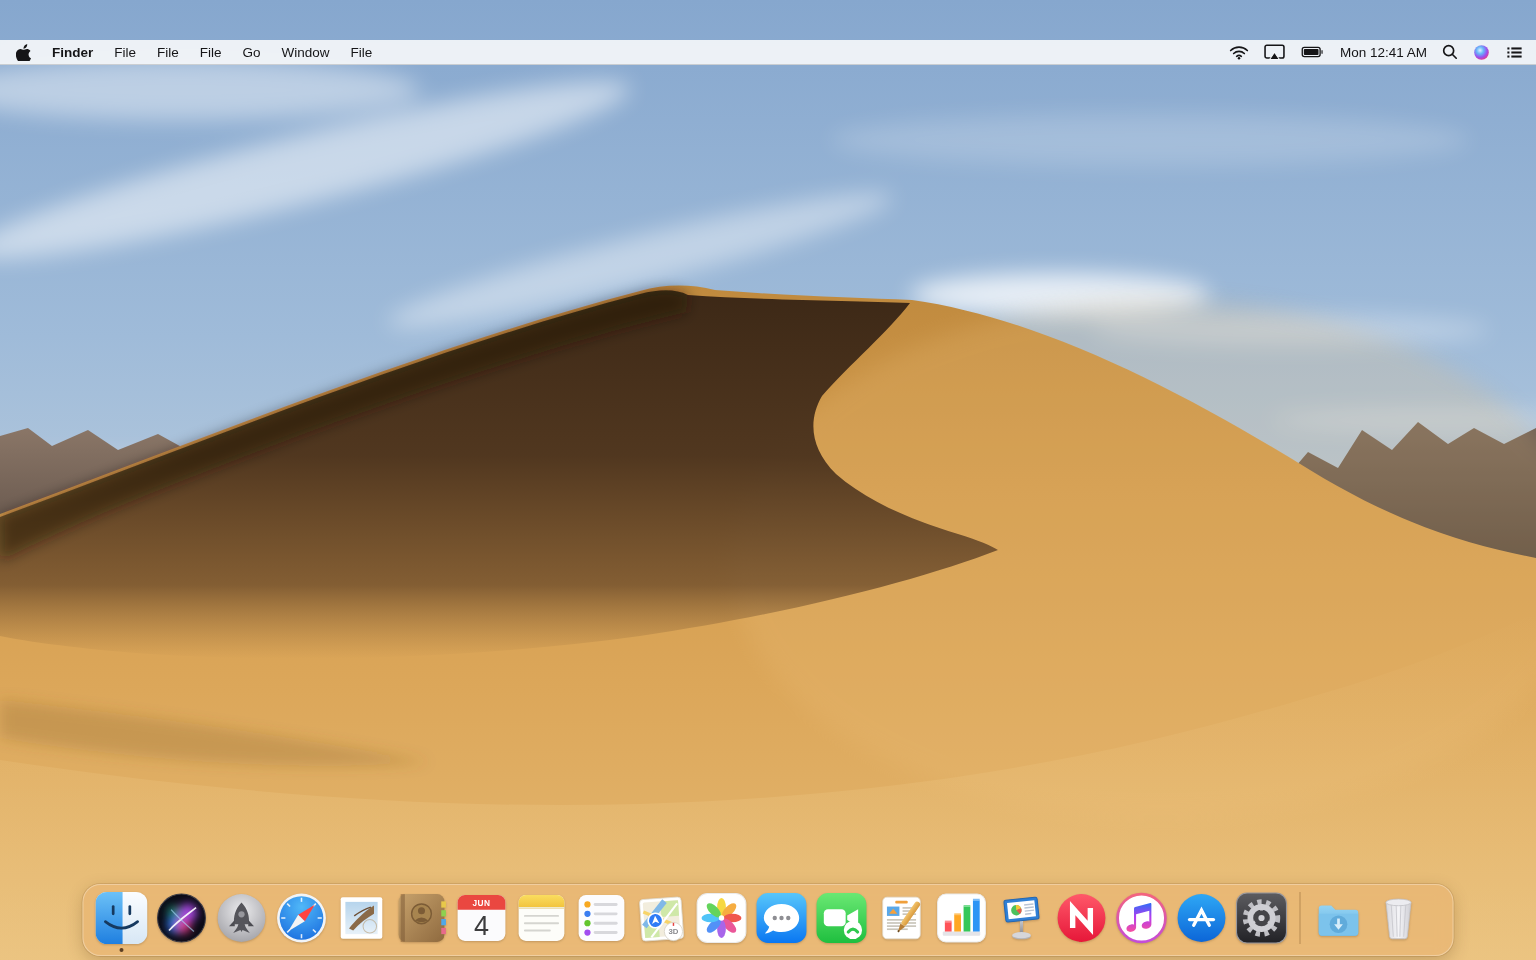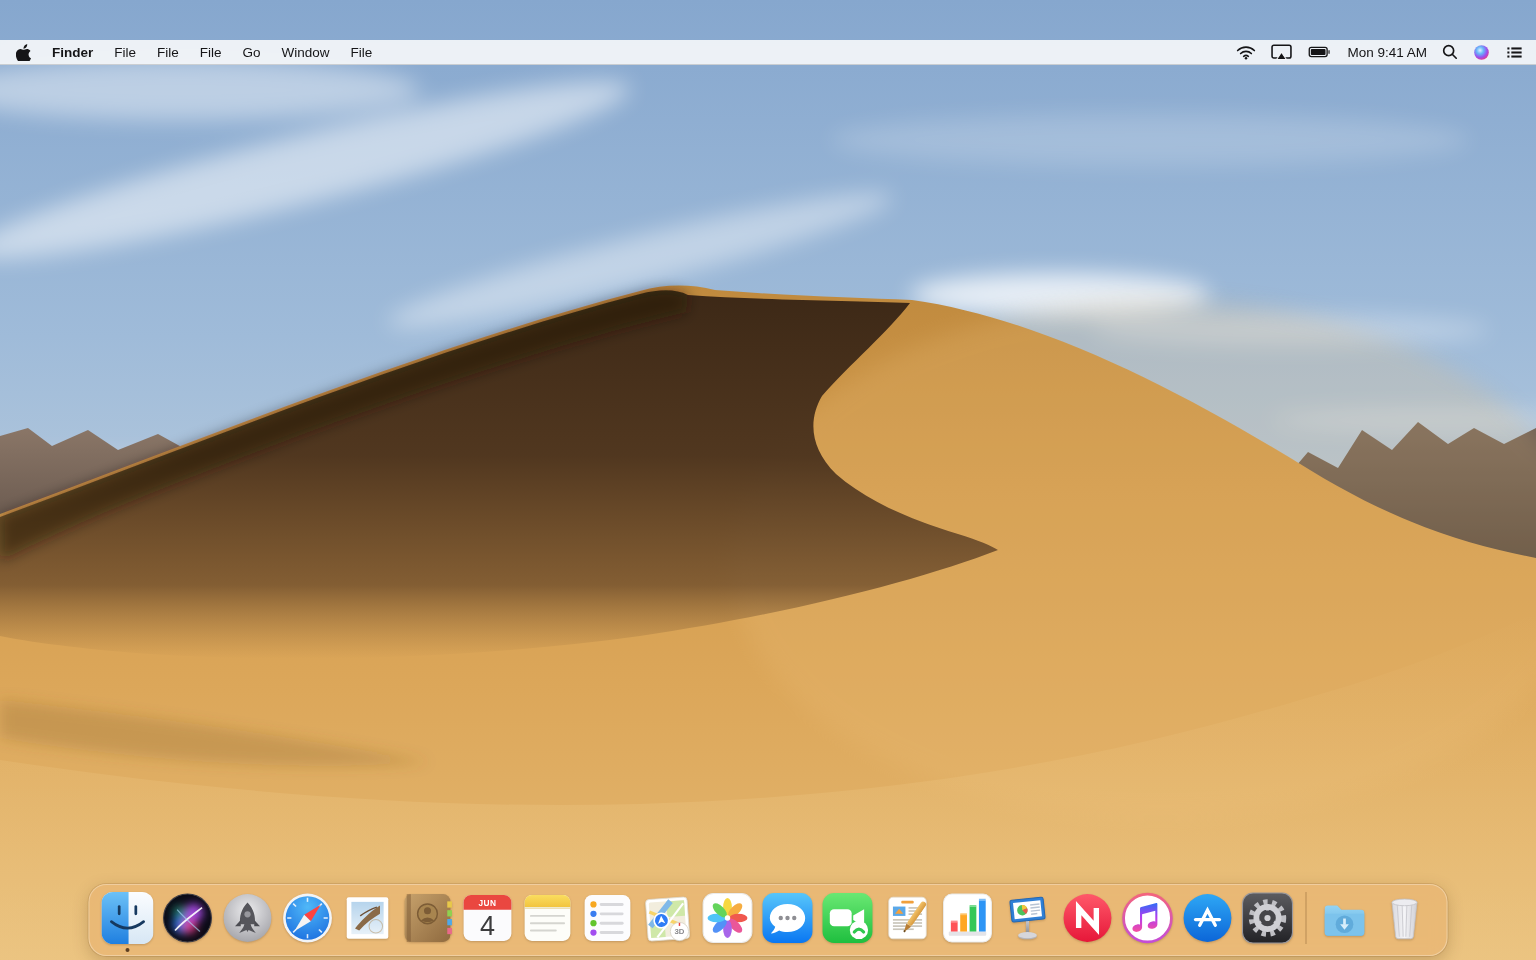--- a/index.html
+++ b/index.html
@@ -15,21 +15,21 @@
   .mb-left{display:flex;align-items:center;gap:21px;padding-left:16px;}
   .mb-right{display:flex;align-items:center;gap:15px;padding-right:12px;}
   .mi{cursor:default;white-space:nowrap;}
   .mi.bold{font-weight:700;}
   .apple{display:flex;align-items:center;}
   .sic{display:flex;align-items:center;}
   .clock{white-space:nowrap;}
   
   .dock{position:absolute;bottom:4px;left:50%;transform:translateX(-50%);
     display:flex;align-items:center;gap:8px;
-    padding:7px 16px 11px 12px;border-radius:18px;
+    padding:7px 28px 11px 12px;border-radius:18px;
     background:rgba(233,182,115,0.72);
     border:1px solid rgba(255,255,255,0.30);
     box-shadow:0 0 0 1px rgba(128,84,40,0.18), 0 5px 16px rgba(88,54,20,0.25);
     backdrop-filter:blur(8px);z-index:10;}
   .di{width:52px;height:52px;position:relative;flex:0 0 auto;}
   .di svg{width:52px;height:52px;display:block;filter:drop-shadow(0 1px 1px rgba(70,40,10,0.25));}
   .dsep{width:1px;height:52px;background:rgba(86,52,20,0.35);margin:0 4px;flex:0 0 auto;}
   .rdot{position:absolute;left:50%;bottom:-8px;transform:translateX(-50%);
     width:4px;height:4px;border-radius:50%;background:#4a3018;opacity:.9;}
 </style>
@@ -134,21 +134,21 @@
             <path d="M12,9.2 L17.6,17.6 H6.4 Z" fill="#151517" stroke="#f7f8fa" stroke-width="1.2"></path>
           </svg>
       </span>
       <span class="sic">
         <svg width="25" height="14" viewBox="0 0 25 16">
             <rect x="0.8" y="2.8" width="20.4" height="10.4" rx="2.4" fill="none" stroke="#151517" stroke-width="1.5"></rect>
             <rect x="2.6" y="4.6" width="16.8" height="6.8" rx="1.1" fill="#151517"></rect>
             <rect x="22.4" y="5.8" width="2" height="4.4" rx="1" fill="#151517" opacity="0.65"></rect>
           </svg>
       </span>
-      <span class="mi clock">Mon 9:41 AM</span>
+      <span class="mi clock">Mon 12:41 AM</span>
       <span class="sic">
         <svg width="16" height="16" viewBox="0 0 18 18" fill="none" stroke="#151517" stroke-width="1.9" stroke-linecap="round">
             <circle cx="7.5" cy="7.5" r="5.6"></circle>
             <path d="M11.8,11.8 L16,16"></path>
           </svg>
       </span>
       <span class="sic">
         <svg width="17" height="17" viewBox="0 0 20 20">
           <defs>
               <radialGradient id="sirimb" cx="0.4" cy="0.35" r="0.8">

